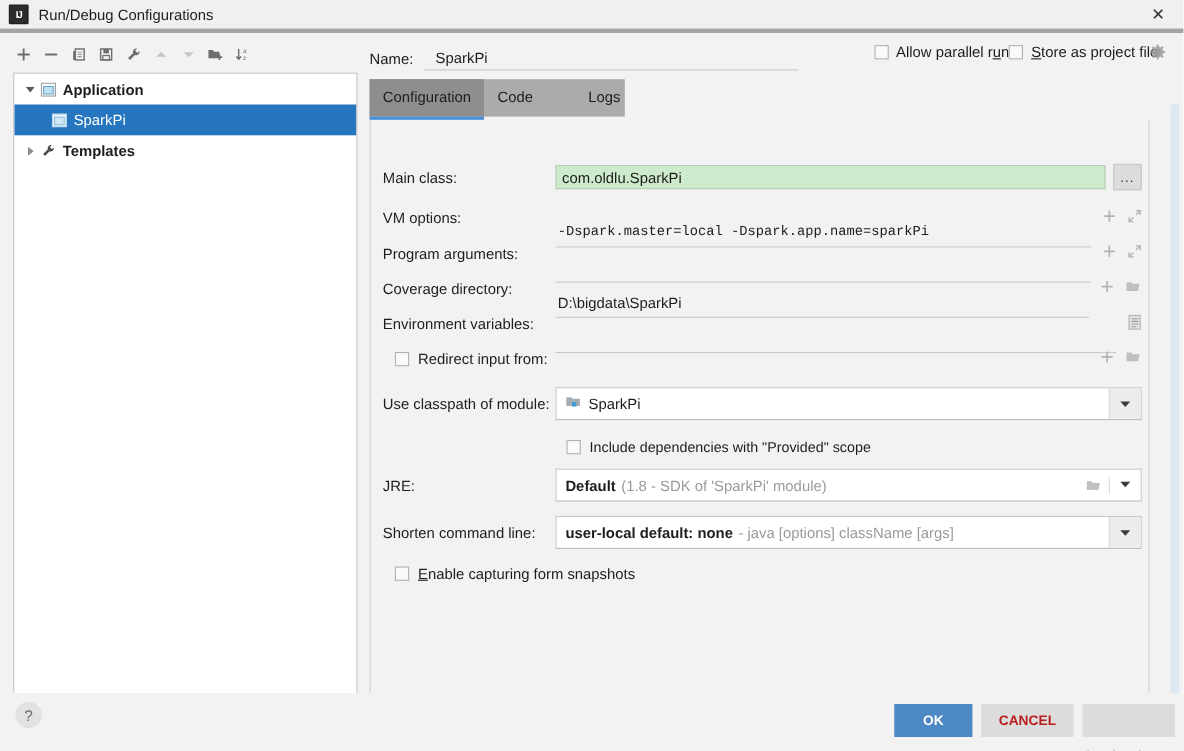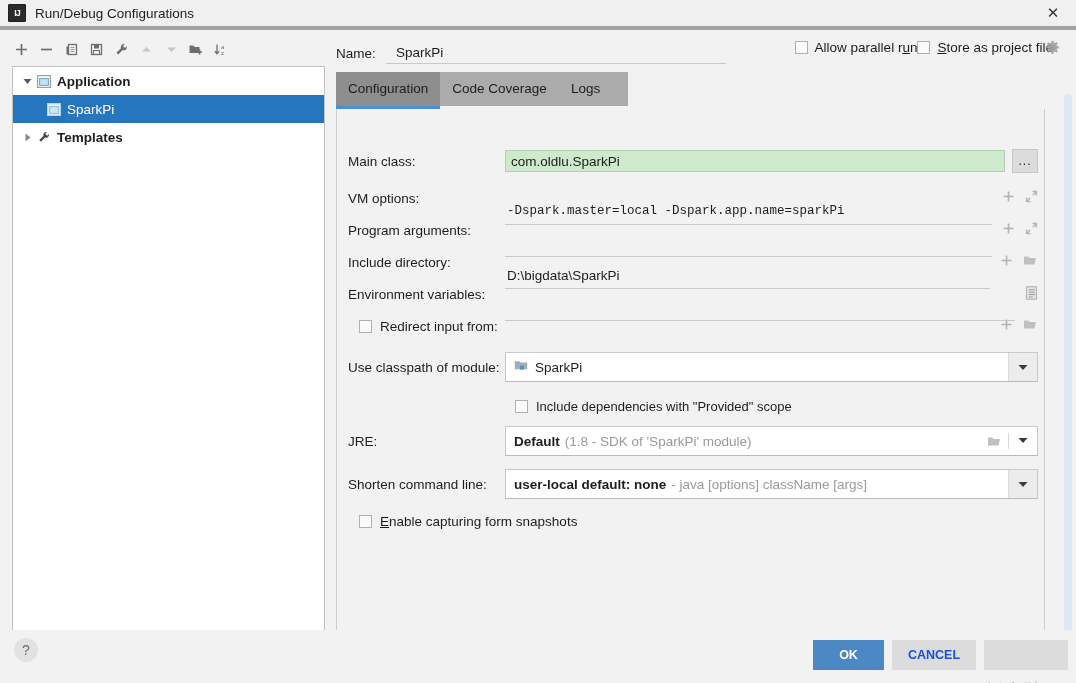--- a/index.html
+++ b/index.html
@@ -164,21 +164,21 @@
   }
   .u { text-decoration: underline; }
 
   
   #tabs {
     position: absolute;
     left: 0; top: 42px;
     display: flex;
     background: #ababab;
     height: 34px;
-    width: 292px;
+    width: 232px;
   }
   .tab {
     padding: 0 12px;
     height: 34px;
     line-height: 34px;
     font-size: 13.5px;
     color: #1d1d1d;
     box-sizing: border-box;
     position: relative;
   }
@@ -316,21 +316,21 @@
   .dlg-btn {
     position: absolute;
     top: 10px;
     height: 30px;
     display: flex; align-items: center; justify-content: center;
     font-size: 12.5px;
     font-weight: bold;
     box-sizing: border-box;
   }
   #ok-btn   { left: 813px; width: 71px; background: #4c88c4; color: #ffffff; }
-  #cancel-btn { left: 892px; width: 84px; background: #dcdcdc; color: #1d4ed8; }
+  #cancel-btn { left: 892px; width: 84px; background: #dcdcdc; color: #b91c1c; }
   #apply-btn  { left: 984px; width: 84px; background: #dcdcdc; color: #1d1d1d; }
 
   
   #scroll-track {
     position: absolute;
     right: 4px; top: 64px;
     width: 8px;
     height: 555px;
     background: #dce9f5;
     border-radius: 4px;
@@ -527,21 +527,21 @@
           </span>
           <span>
             <svg width="13" height="13" viewBox="0 0 13 13">
               <path d="M7.5 1.5h4v4M11.5 1.5L7.8 5.2M5.5 11.5h-4v-4M1.5 11.5l3.7-3.7" stroke="#b3b3b3" stroke-width="1.3" fill="none"></path>
             </svg>
           </span>
         </div>
       </div>
 
       <div class="row" style="top:137px;">
-        <div class="lbl">Include directory:</div>
+        <div class="lbl">Coverage directory:</div>
         <div class="underline-field">D:\bigdata\SparkPi</div>
         <div class="fld-icons">
           <span>
             <svg width="13" height="13" viewBox="0 0 13 13">
                 <path d="M6.5 1.5v10M1.5 6.5h10" stroke="#b3b3b3" stroke-width="1.6"></path>
               </svg>
           </span>
           <span>
             <svg width="15" height="13" viewBox="0 0 15 13">
                 <path d="M1 2.5h4.3l1.2 1.5h6.5L11.5 10.5H1z" fill="#c0c0c0"></path>

